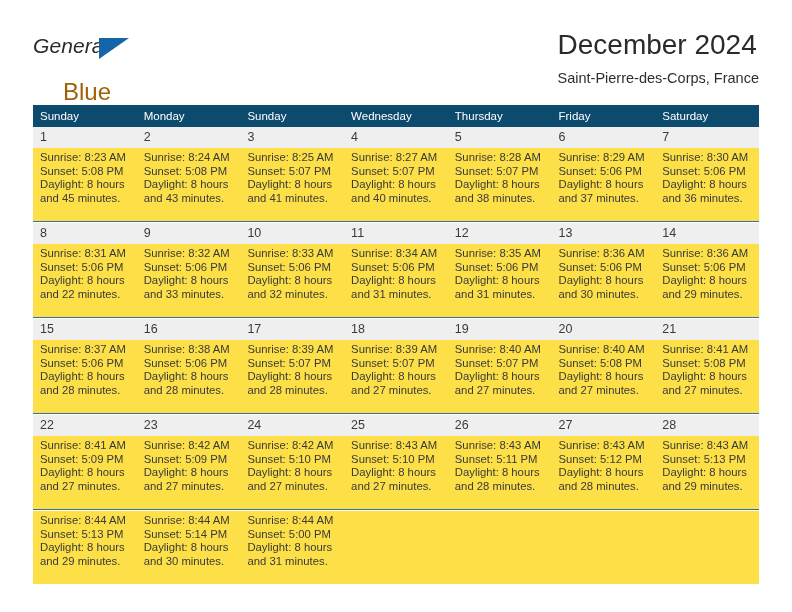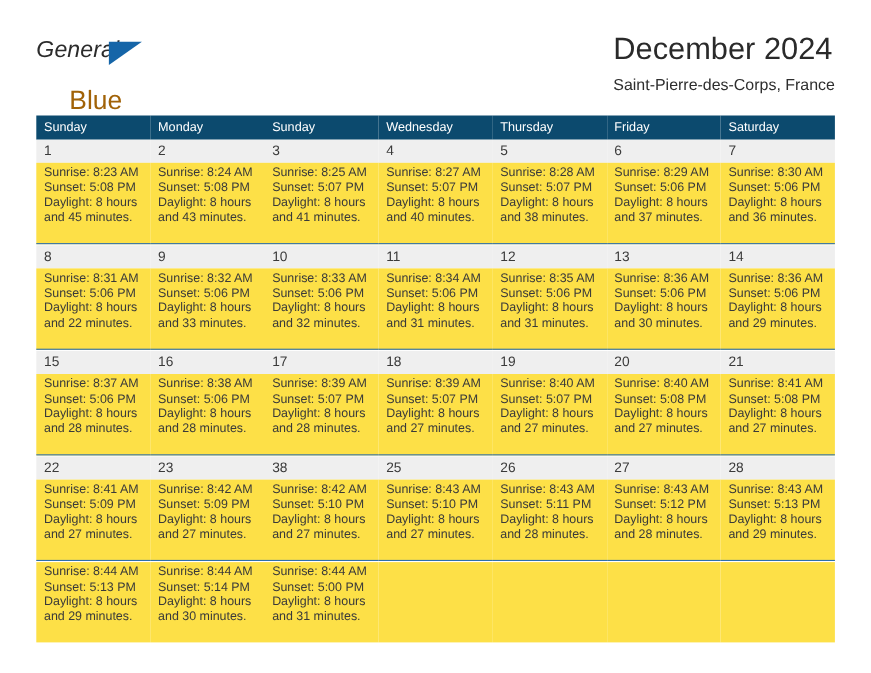--- a/index.html
+++ b/index.html
@@ -356,21 +356,21 @@
           <td></td>
           <td></td>
           <td></td>
           <td></td>
           <td></td>
           <td></td>
         </tr>
         <tr class="daynum-row">
           <td>22</td>
           <td>23</td>
-          <td>38</td>
+          <td>24</td>
           <td>25</td>
           <td>26</td>
           <td>27</td>
           <td>28</td>
         </tr>
         <tr class="daybody-row">
           <td>
             <div class="detail-line">Sunrise: 8:41 AM</div>
             <div class="detail-line">Sunset: 5:09 PM</div>
             <div class="detail-line">Daylight: 8 hours</div>

